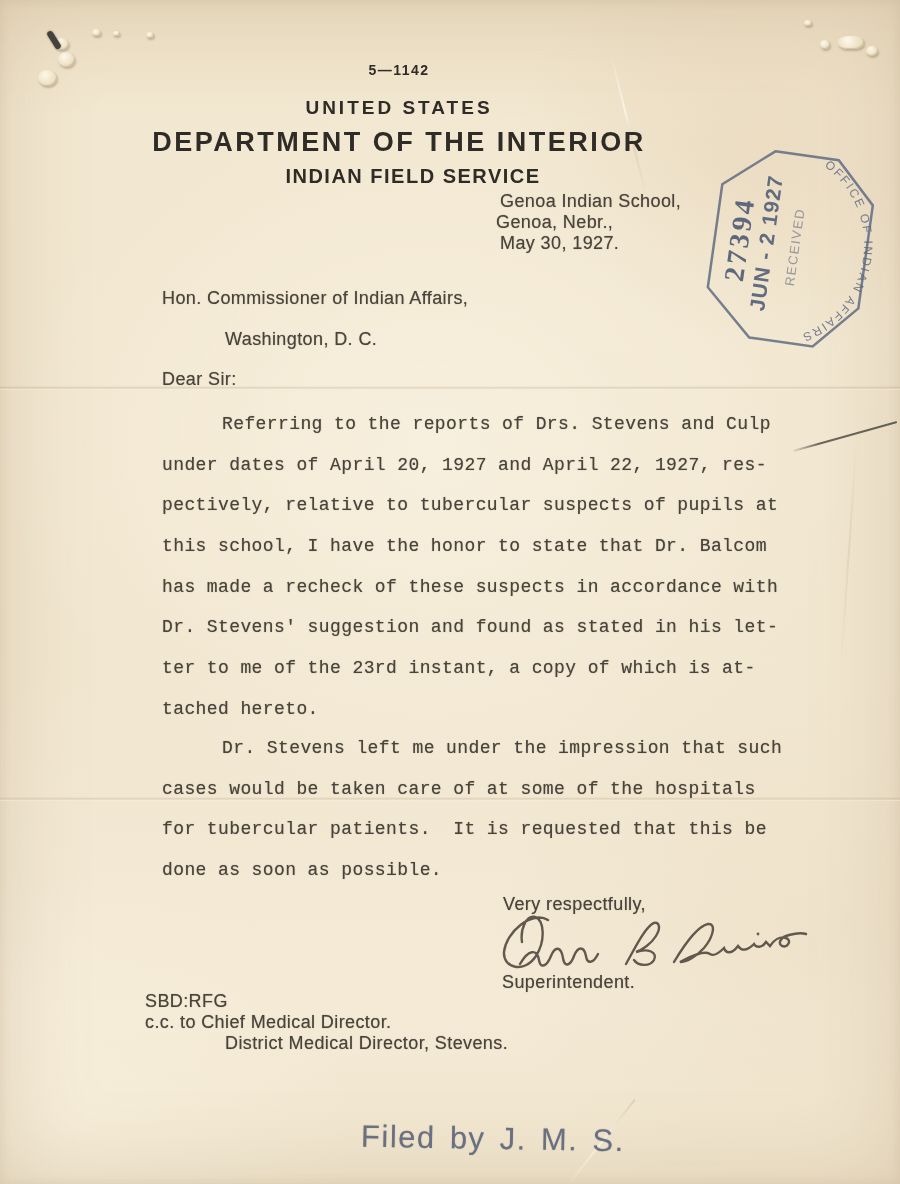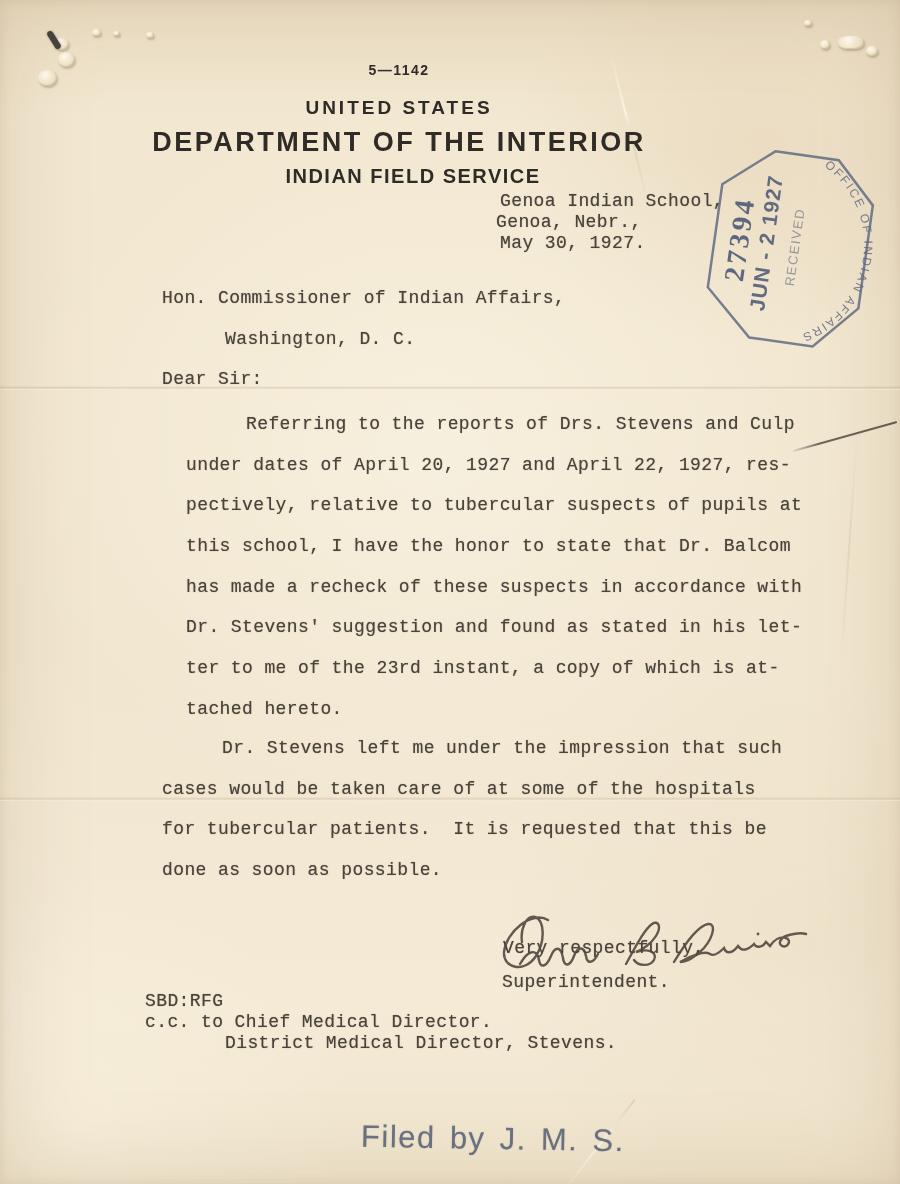--- a/index.html
+++ b/index.html
@@ -11,21 +11,21 @@
       radial-gradient(ellipse 40% 25% at 85% 12%, rgba(222,200,168,.35), rgba(222,200,168,0) 70%),
       radial-gradient(ellipse 45% 30% at 8% 95%, rgba(250,243,224,.5), rgba(250,243,224,0) 70%),
       radial-gradient(ellipse 50% 35% at 90% 80%, rgba(228,210,180,.3), rgba(228,210,180,0) 70%),
       linear-gradient(180deg,#ecdfc5 0%,#f2e7d0 10%,#f1e6cf 55%,#f4ead6 85%,#f0e5cd 100%);
     box-shadow: inset 0 0 90px rgba(150,120,80,.22), inset 0 0 12px rgba(150,120,80,.15);
     font-family:"Liberation Sans", sans-serif;
   }
   
   .tw{
     position:absolute;
-    font-family:Liberation Mono, monospace;
+    font-family:Liberation Sans, sans-serif;
     font-size:18px; letter-spacing:.4px; color:#49433a;
     white-space:pre; text-shadow:0 0 1px rgba(73,67,58,.55);
   }
   .para{position:absolute;left:162px;}
   .para .bline{height:40.7px;line-height:40.7px;
     font-family:"Liberation Mono","DejaVu Sans Mono",monospace;
     font-size:18px;letter-spacing:.4px;color:#49433a;white-space:pre;
     text-shadow:0 0 1px rgba(73,67,58,.55);}
   .para .indent{padding-left:60px;}
   
@@ -84,41 +84,41 @@
 
   <div class="tw" style="left:500px;top:191px;">Genoa Indian School,</div>
   <div class="tw" style="left:496px;top:212px;">Genoa, Nebr.,</div>
   <div class="tw" style="left:500px;top:233px;">May 30, 1927.</div>
 
   <div class="tw" style="left:162px;top:288px;">Hon. Commissioner of Indian Affairs,</div>
   <div class="tw" style="left:225px;top:329px;">Washington, D. C.</div>
 
   <div class="tw" style="left:162px;top:369px;">Dear Sir:</div>
 
-  <div class="para" style="top:404px;margin-left:24px;">
+  <div class="para" style="top:404px;">
     <div class="bline indent">Referring to the reports of Drs. Stevens and Culp</div>
     <div class="bline">under dates of April 20, 1927 and April 22, 1927, res-</div>
     <div class="bline">pectively, relative to tubercular suspects of pupils at</div>
     <div class="bline">this school, I have the honor to state that Dr. Balcom</div>
     <div class="bline">has made a recheck of these suspects in accordance with</div>
     <div class="bline">Dr. Stevens' suggestion and found as stated in his let-</div>
     <div class="bline">ter to me of the 23rd instant, a copy of which is at-</div>
     <div class="bline">tached hereto.</div>
   </div>
 
   <div class="para" style="top:728px;">
     <div class="bline indent">Dr. Stevens left me under the impression that such</div>
     <div class="bline">cases would be taken care of at some of the hospitals</div>
     <div class="bline">for tubercular patients.  It is requested that this be</div>
     <div class="bline">done as soon as possible.</div>
   </div>
 
   <div style="position:absolute;left:793px;top:450px;width:108px;height:2px;transform:rotate(-15.6deg);transform-origin:left center;border-radius:1px;background:linear-gradient(90deg, rgba(85,79,70,.1), rgba(85,79,70,.85) 25%, rgba(85,79,70,.9));"></div>
 
-  <div class="tw" style="left:503px;top:894px;margin-top:44px;">Very respectfully,</div>
+  <div class="tw" style="left:503px;top:894px;">Very respectfully,</div>
 
   <svg width="345" height="70" viewBox="0 0 345 70" style="position:absolute;left:494px;top:906px;" aria-label="Sam B Davis">
     <g fill="none" stroke="#4e463c" stroke-width="2.4" stroke-linecap="round" opacity="0.88">
       <path d="M54 14 C38 4 12 26 10 46 C9 62 30 68 42 50 C52 34 50 14 41 11 C33 9 26 22 28 36 M26 58 C34 44 43 42 45 54 C46 62 52 62 57 50 C61 40 67 40 69 52 C70 61 76 61 80 50 C84 40 90 40 92 50 C93 58 99 58 104 48"></path>
       <path d="M132 58 C142 40 150 24 158 18 C164 14 168 20 162 30 C157 38 148 44 142 46 C154 42 164 46 160 54 C156 61 144 60 140 54"></path>
       <path d="M180 56 C192 36 204 20 214 18 C222 17 220 30 210 42 C202 51 192 56 186 56 C198 50 210 44 216 48 C220 51 226 46 230 42 C232 48 238 48 244 40 C248 46 254 44 260 38 C262 42 268 42 272 36 L276 40 C280 34 286 30 292 32 C298 34 294 42 288 40 C284 38 286 32 292 30 C298 28 306 26 312 28"></path>
       <circle cx="264" cy="28" r="1.4" fill="#4e463c" stroke="none"></circle>
     </g>
   </svg>
 

